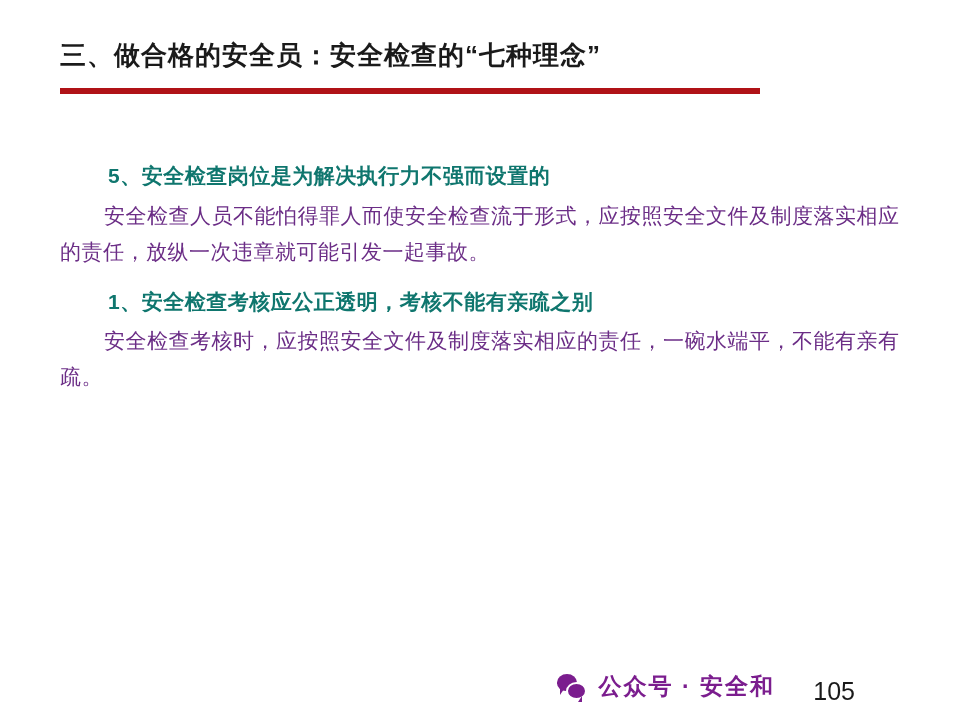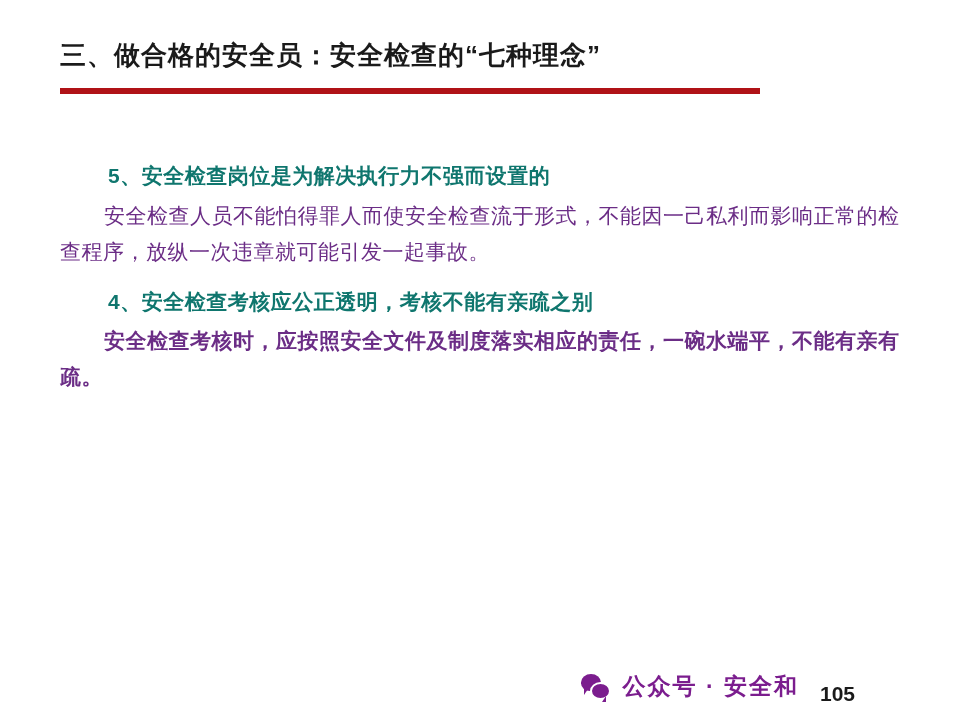--- a/index.html
+++ b/index.html
@@ -55,24 +55,24 @@
   }
   .point-body {
     color: #6b2d86;
     font-size: 21px;
     line-height: 1.72;
     margin: 0 0 10px 0;
     text-indent: 44px;
     letter-spacing: 0.5px;
   }
   .gap-1 { margin-bottom: 16px; }
-  .gap-2 { margin-bottom: 32px; font-weight: bold; }
+  .gap-2 { margin-bottom: 32px; }
   .footer-brand {
     position: absolute;
-    right: 70px;
+    right: 94px;
     bottom: 18px;
     display: flex;
     align-items: center;
     gap: 12px;
   }
   .wechat-icon {
     width: 30px;
     height: 26px;
     position: relative;
   }
@@ -117,40 +117,40 @@
     font-size: 23px;
     color: #7b1d8e;
     font-weight: bold;
     letter-spacing: 2px;
     white-space: nowrap;
   }
   .page-number {
     position: absolute;
     right: 14px;
     bottom: 14px;
-    font-size: 21px;
+    font-size: 25px;
     color: #1a1a1a;
-    font-weight: bold;
+    font-weight: normal;
   }
 </style>
 </head>
 <body>
 
 <div class="slide">
 
   <div class="slide-title">三、做合格的安全员：安全检查的“七种理念”</div>
 
   <div class="title-rule"></div>
 
   <div class="body-area">
 
     <div class="point-heading">5、安全检查岗位是为解决执行力不强而设置的</div>
-    <div class="point-body gap-1">安全检查人员不能怕得罪人而使安全检查流于形式，不能因一己私利而影响正常的检查程序，放纵一次违章就可能引发一起事故。</div>
+    <div class="point-body gap-1">安全检查人员不能怕得罪人而使安全检查流于形式，应按照安全文件及制度落实相应的责任，放纵一次违章就可能引发一起事故。</div>
 
-    <div class="point-heading">4、安全检查考核应公正透明，考核不能有亲疏之别</div>
+    <div class="point-heading">1、安全检查考核应公正透明，考核不能有亲疏之别</div>
     <div class="point-body gap-2">安全检查考核时，应按照安全文件及制度落实相应的责任，一碗水端平，不能有亲有疏。</div>
 
 
   </div>
 
   <div class="footer-brand">
     <span class="wechat-icon">
       <span class="b1"></span>
       <span class="b2"></span>
     </span>

